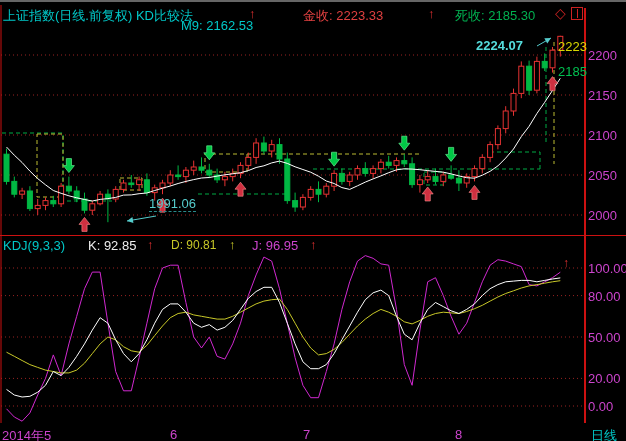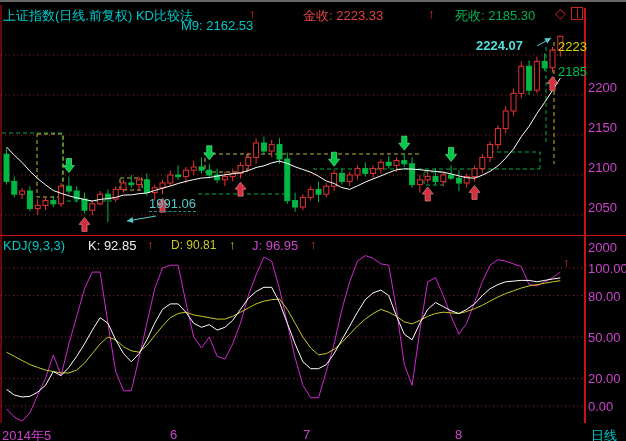--- a/index.html
+++ b/index.html
@@ -17,21 +17,21 @@
   .icon-window{left:571px;top:5px;width:12px;height:13px;border:1px solid #cc2222;box-sizing:border-box;}
   .icon-window .inner{position:absolute;left:1px;top:1px;width:4px;height:9px;border-right:1px solid #cc2222;}
   .kdjbar{position:absolute;left:0;top:236px;width:584px;height:14px;}
   .k-name{left:3px;top:0;color:#00c8c8;font-size:13px;}
   .k-k{left:88px;top:0;color:#eeeeee;font-size:13px;}
   .k-up1{left:147px;top:-1px;color:#e03030;font-size:13px;}
   .k-d{left:171px;top:0;color:#c8c828;font-size:12px;}
   .k-up2{left:229px;top:-1px;color:#c8c828;font-size:13px;}
   .k-j{left:252px;top:0;color:#cc44cc;font-size:13px;}
   .k-up3{left:310px;top:-1px;color:#e03030;font-size:13px;}
-  .main-tick{left:588px;width:38px;color:#cc44cc;font-size:13px;overflow:hidden;margin-top:32px;}
+  .main-tick{left:588px;width:38px;color:#cc44cc;font-size:13px;overflow:hidden;}
   .mt0{top:46px;}.mt1{top:86px;}.mt2{top:126px;}.mt3{top:166px;}.mt4{top:206px;}
   .kdj-tick{left:588px;width:38px;color:#cc44cc;font-size:13px;overflow:hidden;text-align:left;}
   .kt0{top:259px;}.kt1{top:287px;}.kt2{top:328px;}.kt3{top:369px;}.kt4{top:397px;}
   .hi-label{left:476px;top:36px;color:#55dddd;font-size:13px;font-weight:bold;}
   .r-top{left:558px;top:37px;color:#d8d800;font-size:13px;}
   .r-mid{left:558px;top:62px;color:#00c050;font-size:13px;}
   .lo-label{left:149px;top:194px;color:#55cccc;font-size:13px;border-bottom:1px dashed #2a8a8a;text-align:center;}
   .kdj-endarrow{left:563px;top:254px;color:#e03030;font-size:12px;}
   .botbar{position:absolute;left:0;top:421px;width:626px;height:20px;background:#000;}
   .mo{top:4px;color:#cc44cc;font-size:13px;}

